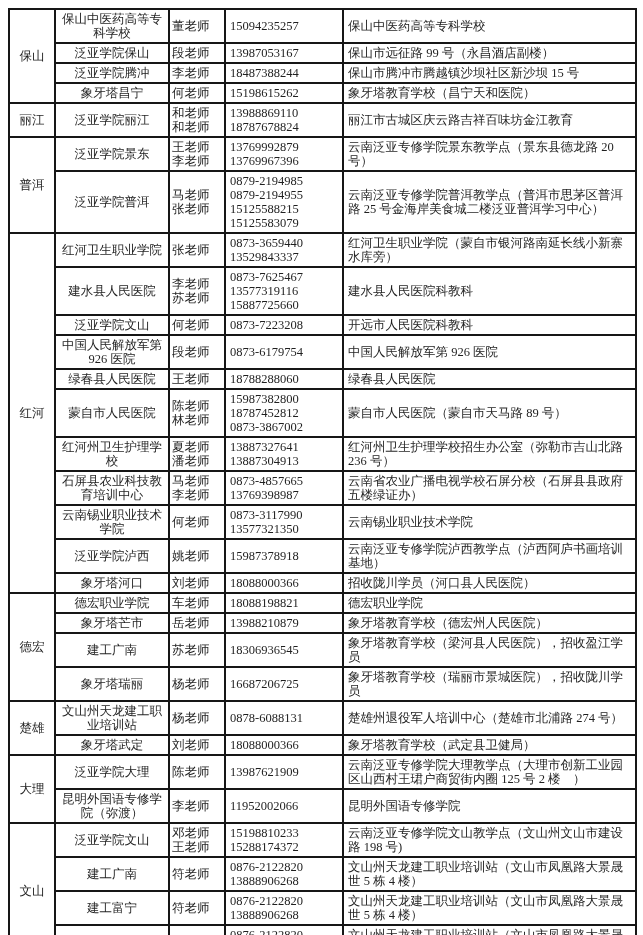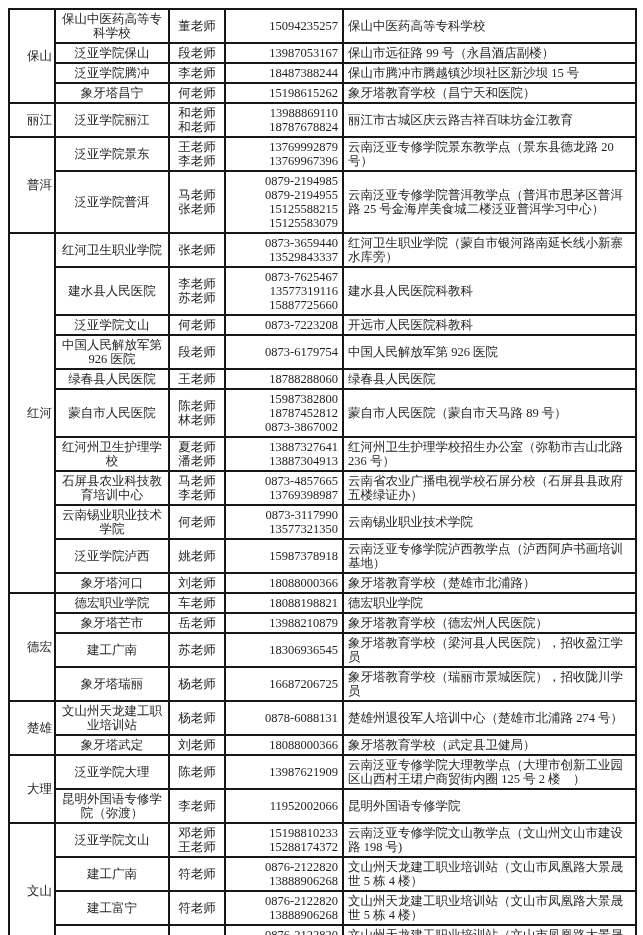--- a/index.html
+++ b/index.html
@@ -29,33 +29,33 @@
     white-space: pre-line;
     overflow: hidden;
     word-break: break-all;
   }
   col.c-region  { width: 46px; }
   col.c-school  { width: 114px; }
   col.c-teacher { width: 56px; }
   col.c-phone   { width: 118px; }
   col.c-address { width: 293px; }
   td.region-cell {
-    text-align: right;
+    text-align: center;
     padding: 4px 2px;
   }
   td.school-cell {
     text-align: center;
   }
   td.teacher-cell {
-    text-align: center;
+    text-align: left;
     padding: 2px 2px;
     margin-left: 24px;
   }
   td.phone-cell {
-    text-align: right;
+    text-align: left;
     font-family: "Liberation Serif", "DejaVu Serif", serif;
     margin-left: 20px;
   }
   td.address-cell {
     text-align: left;
   }
   tr.rh1 { height: 20px; }
   tr.rh2 { height: 30px; }
   tr.rh3 { height: 44px; }
   tr.rh4 { height: 58px; }
@@ -200,21 +200,21 @@
       <tr class="rh2">
         <td class="school-cell">泛亚学院泸西</td>
         <td class="teacher-cell">姚老师</td>
         <td class="phone-cell">15987378918</td>
         <td class="address-cell">云南泛亚专修学院泸西教学点（泸西阿庐书画培训基地）</td>
       </tr>
       <tr class="rh1">
         <td class="school-cell">象牙塔河口</td>
         <td class="teacher-cell">刘老师</td>
         <td class="phone-cell">18088000366</td>
-        <td class="address-cell">象牙塔教育学校（楚雄市北浦路）</td>
+        <td class="address-cell">招收陇川学员（河口县人民医院）</td>
       </tr>
 
       <tr class="rh1">
         <td class="region-cell" rowspan="4">德宏</td>
         <td class="school-cell">德宏职业学院</td>
         <td class="teacher-cell">车老师</td>
         <td class="phone-cell">18088198821</td>
         <td class="address-cell">德宏职业学院</td>
       </tr>
       <tr class="rh1">

